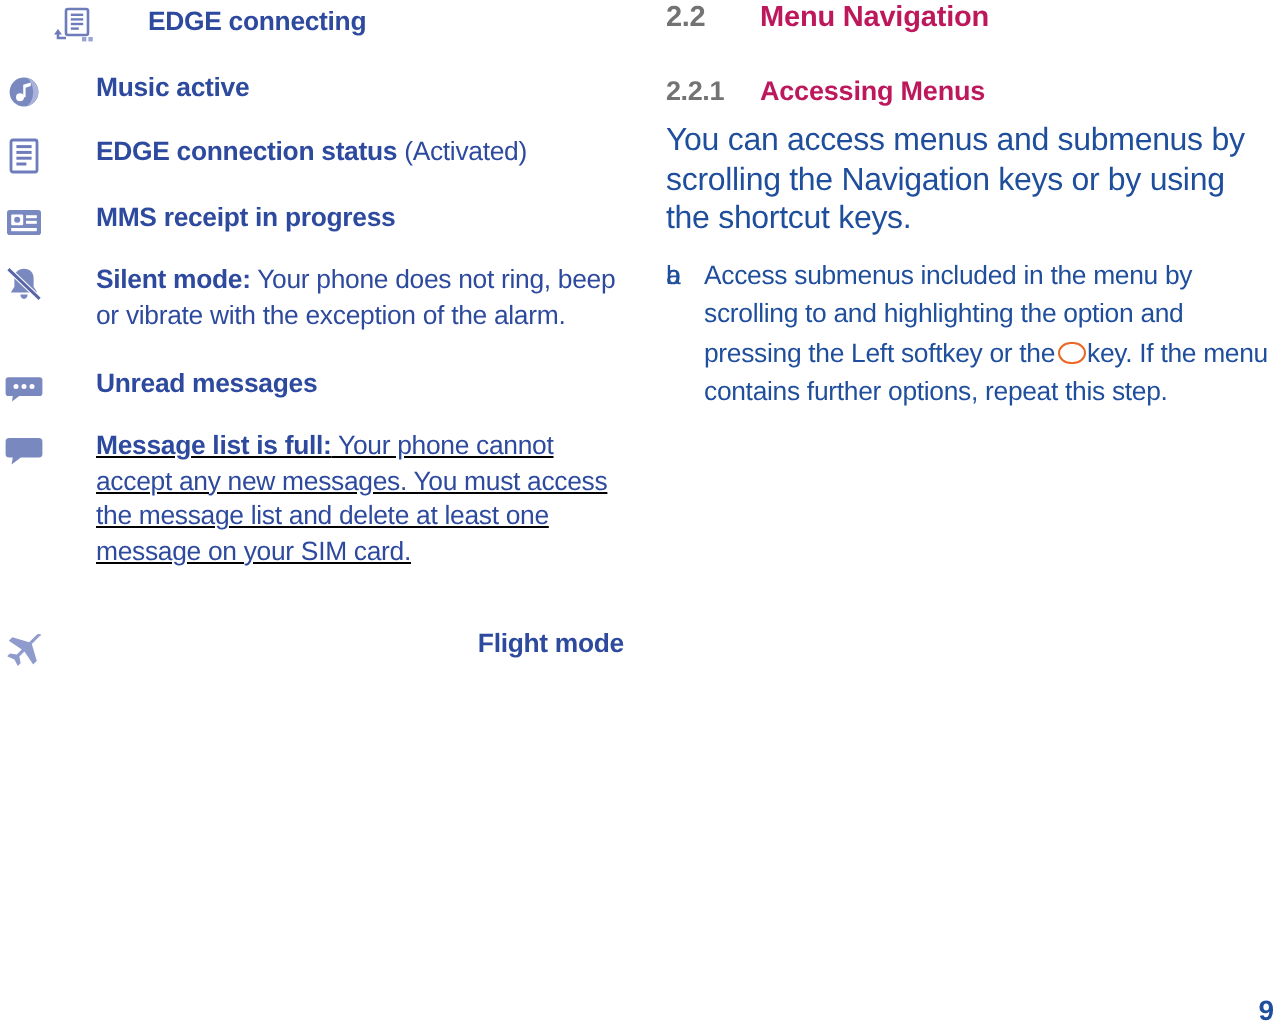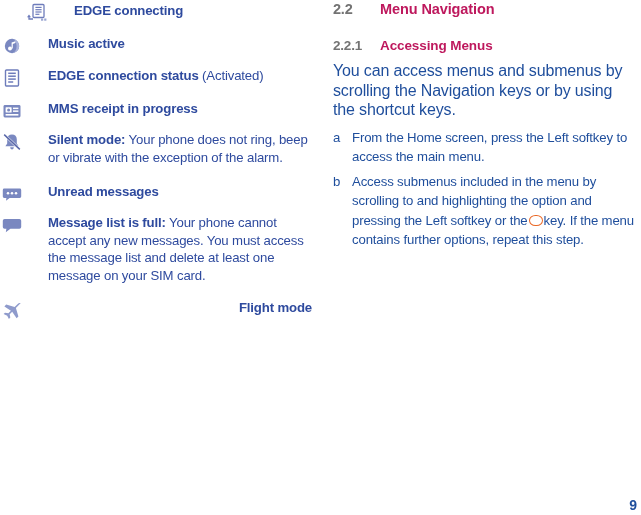--- a/index.html
+++ b/index.html
@@ -72,21 +72,21 @@
     font-weight: normal;
   }
 
   
   .row-edge-connecting   { margin-top: 2px;  margin-bottom: 15px; margin-left: 26px; }
   .row-edge-status       { margin-bottom: 15px; }
   .row-music             { margin-bottom: 15px; }
   .row-mms               { margin-bottom: 14px; }
   .row-silent            { margin-bottom: 16px; }
   .row-unread            { margin-bottom: 14px; }
-  .row-msgfull           { margin-bottom: 14px; }
+  .row-msgfull           { margin-bottom: 28px; text-decoration: underline; }
   .row-flight            { margin-bottom: 0px; text-align: right; }
 
   
   .sec {
     position: relative;
     padding-left: 47px;
     margin-bottom: 0px;
   }
   .sec .num {
     position: absolute;
@@ -287,21 +287,20 @@
     <div class="sec sec-h3">
       <span class="num">2.2.1</span>
       <span class="ttl">Accessing Menus</span>
     </div>
     <p class="body-para">You can access menus and submenus by scrolling the Navigation keys or by using the shortcut keys.</p>
 
 
     <ul class="steps">
       <li class="step">
         <span class="marker">a</span>
-        <span>From the Home screen, press the Left softkey to access the main menu.</span>
       </li>
       <li class="step">
         <span class="marker">b</span>
         <span>Access submenus included in the menu by scrolling to and highlighting the option and pressing the Left softkey or the</span><span class="key-glyph"></span><span>key. If the menu contains further options, repeat this step.</span>
       </li>
     </ul>
 
   </div>
 
   <div class="page-number">9</div>

